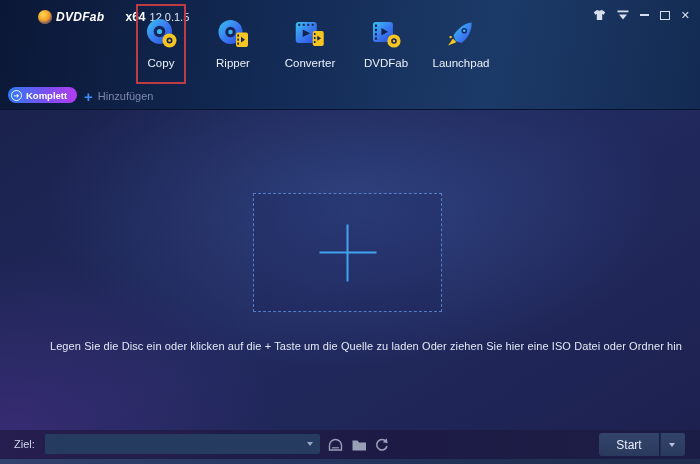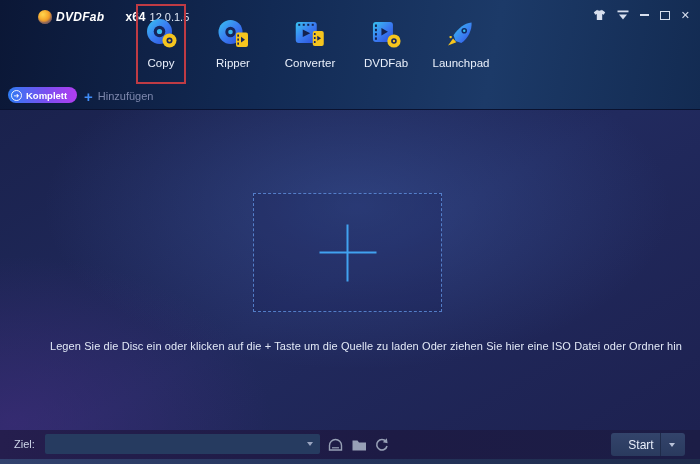--- a/index.html
+++ b/index.html
@@ -68,21 +68,21 @@
   .target-select{position:absolute;left:45px;top:4px;width:275px;height:20px;background:#263b60;
                  border:none;border-radius:2px;cursor:pointer;}
   .caret{position:absolute;width:0;height:0;border-left:3.5px solid transparent;
          border-right:3.5px solid transparent;border-top:4px solid #9aa5c0;}
   .target-select .caret{right:7px;top:8px;}
   .foot-icon-btn{position:absolute;top:5px;width:19px;height:19px;background:none;border:none;
                  padding:1px;cursor:pointer;display:flex;align-items:center;justify-content:center;}
   .btn-drive{left:326px;} .btn-folder{left:349px;} .btn-refresh{left:371px;}
   .start-main{position:absolute;left:599px;top:3px;width:60px;height:23px;border:none;cursor:pointer;
               background:linear-gradient(#33446b,#2a3a5e);border-radius:3px 0 0 3px;
-              font-size:12px;color:#e9eefb;font-family:"Liberation Sans",sans-serif;margin-left:12px;}
+              font-size:12px;color:#e9eefb;font-family:"Liberation Sans",sans-serif;}
   .start-caret-btn{position:absolute;left:660px;top:3px;width:25px;height:23px;border:none;cursor:pointer;
                    background:linear-gradient(#33446b,#2a3a5e);border-radius:0 3px 3px 0;
                    border-left:1px solid #1f2b4a;box-sizing:border-box;}
   .start-caret-btn .caret{left:8px;top:10px;border-top-color:#b9c2d8;}
 
   .bottom-edge{position:absolute;top:459px;left:0;width:700px;height:5px;
                background:linear-gradient(90deg,#32426e 0%,#24335a 55%,#1f2c4c 100%);}
 </style>
 </head>
 <body>

